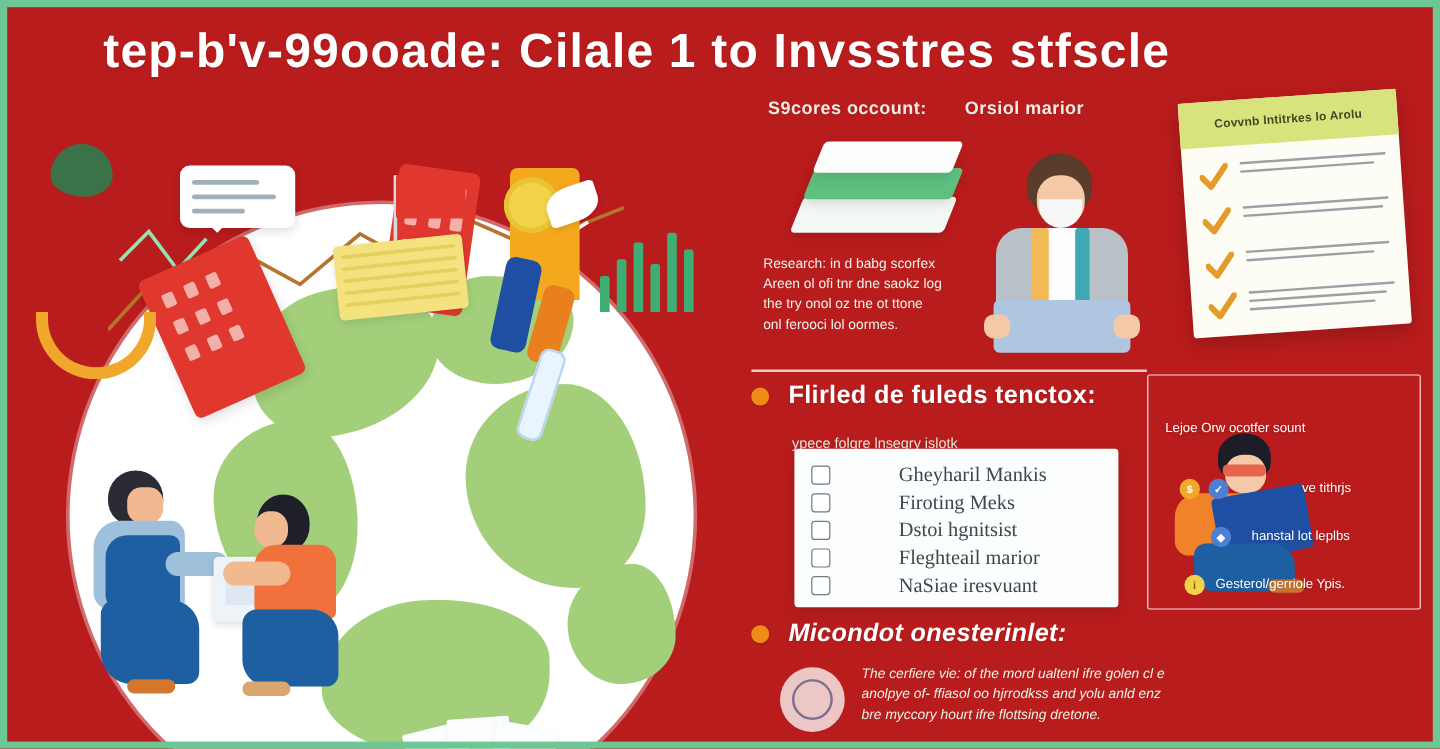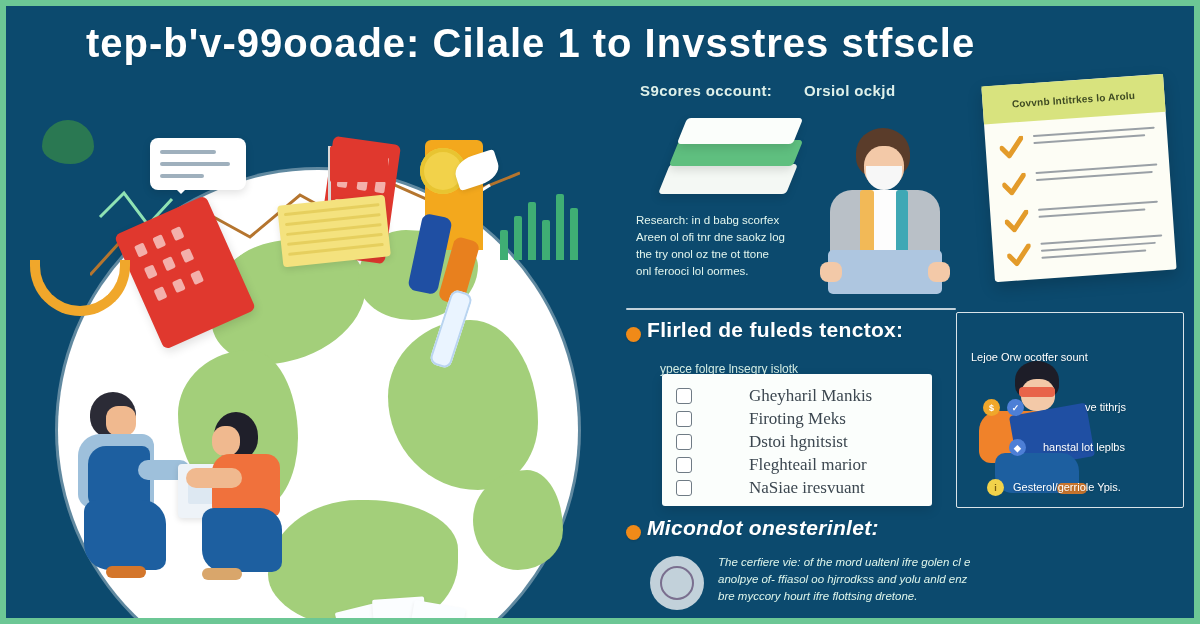--- a/index.html
+++ b/index.html
@@ -1,19 +1,19 @@
 <!DOCTYPE html>
 <html><head>
 <meta charset="utf-8">
 <style>
   html,body{margin:0;padding:0;background:#4f9e6e;}
   body{font-family:"Liberation Sans",sans-serif;}
   .canvas{
     position:relative;width:1200px;height:624px;overflow:hidden;
-    background:#0c4a6e;
+    background:#b91c1c;
   }
   
   .frame-edge{position:absolute;inset:0;border:6px solid #6cc795;box-sizing:border-box;pointer-events:none;}
 
   
   .title{
     position:absolute;left:86px;top:14px;width:1000px;height:58px;
     color:#ffffff;font-size:40px;font-weight:700;letter-spacing:1px;
     text-shadow:0 1px 2px rgba(0,0,0,.12);
     white-space:nowrap;display:flex;align-items:center;
@@ -105,21 +105,21 @@
   .cb-row{position:absolute;left:14px;right:12px;height:32px;}
   .cb-check{position:absolute;left:0;top:4px;width:24px;height:22px;}
   .cb-lines{position:absolute;left:34px;right:0;top:4px;}
   .cb-lines i{display:block;height:2px;background:#9aa0a6;margin-bottom:5px;border-radius:1px;}
 
   
   .divider{position:absolute;left:8px;width:330px;height:2px;background:rgba(255,255,255,.75);border-radius:1px;}
   .div-1{top:238px;}
 
   
-  .bullet-head{position:absolute;display:flex;align-items:flex-end;gap:6px;}
+  .bullet-head{position:absolute;display:flex;align-items:center;gap:16px;}
   .dot{width:15px;height:15px;border-radius:50%;background:#f08a18;flex:0 0 auto;box-shadow:0 1px 2px rgba(0,0,0,.12);}
   .bh-title{color:#ffffff;font-size:21px;font-weight:700;letter-spacing:.3px;text-shadow:0 1px 2px rgba(0,0,0,.12);}
   .bh-sub{position:absolute;color:#e9fff1;font-size:12px;opacity:.9;}
 
   
   .checklist{
     position:absolute;left:44px;top:304px;width:270px;height:132px;background:#fbfefc;border-radius:3px;
     box-shadow:0 4px 12px rgba(0,0,0,.12);padding:10px 14px;box-sizing:border-box;
   }
   .cl-row{display:flex;align-items:center;gap:9px;height:23px;}
@@ -259,21 +259,21 @@
       <i style="left:0;top:26px;width:52px;height:50px;transform:rotate(-14deg)"></i>
       <i style="left:34px;top:18px;width:52px;height:58px;transform:rotate(-4deg)"></i>
       <i style="left:70px;top:24px;width:52px;height:50px;transform:rotate(10deg)"></i>
     </div>
   </div>
 
   <div class="right-col">
 
     <div class="sec-heads">
       <div class="sec-head sh-a">S9cores occount:</div>
-      <div class="sec-head sh-b">Orsiol ockjd</div>
+      <div class="sec-head sh-b">Orsiol marior</div>
     </div>
 
     <div class="books">
       <div class="book bk1"></div>
       <div class="book bk2"></div>
       <div class="book bk3"></div>
     </div>
 
     <div style="position:absolute;left:18px;top:142px;width:190px;color:#eefff5;font-size:11.5px;line-height:17px;opacity:.95;">
       <div>Research: in d  babg scorfex</div>

